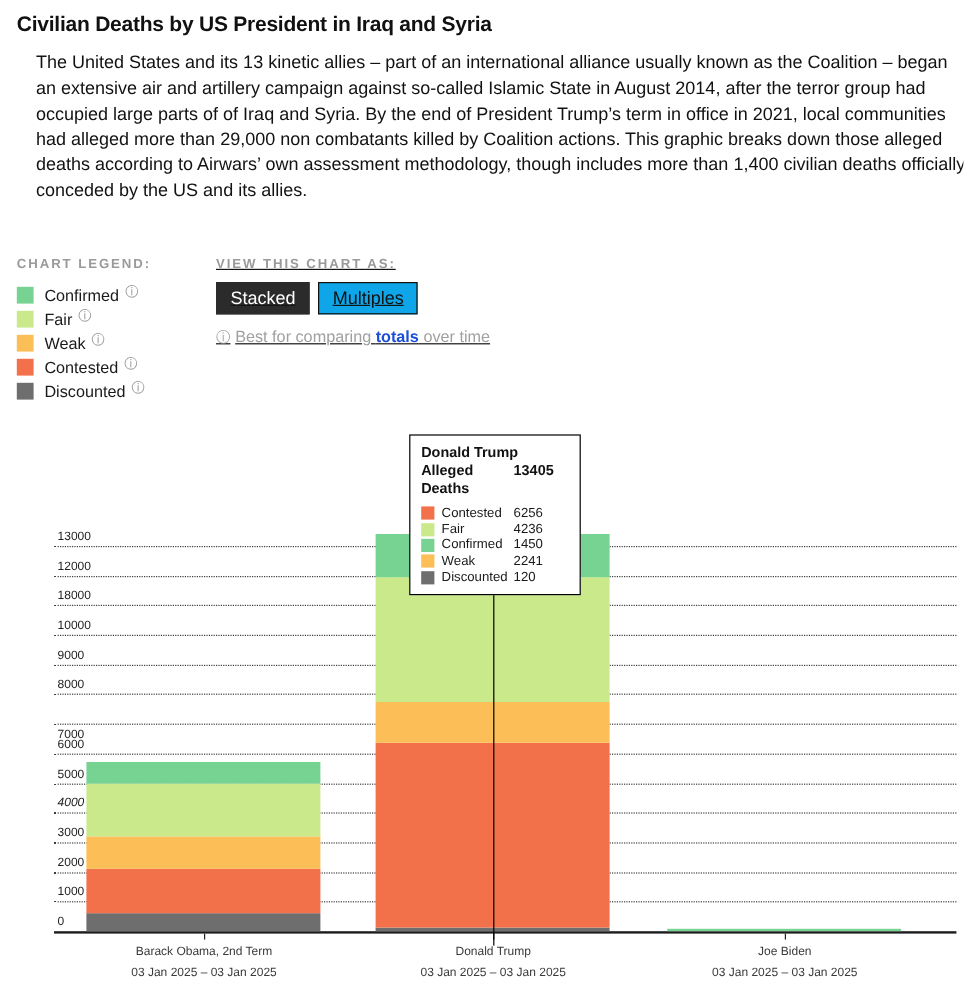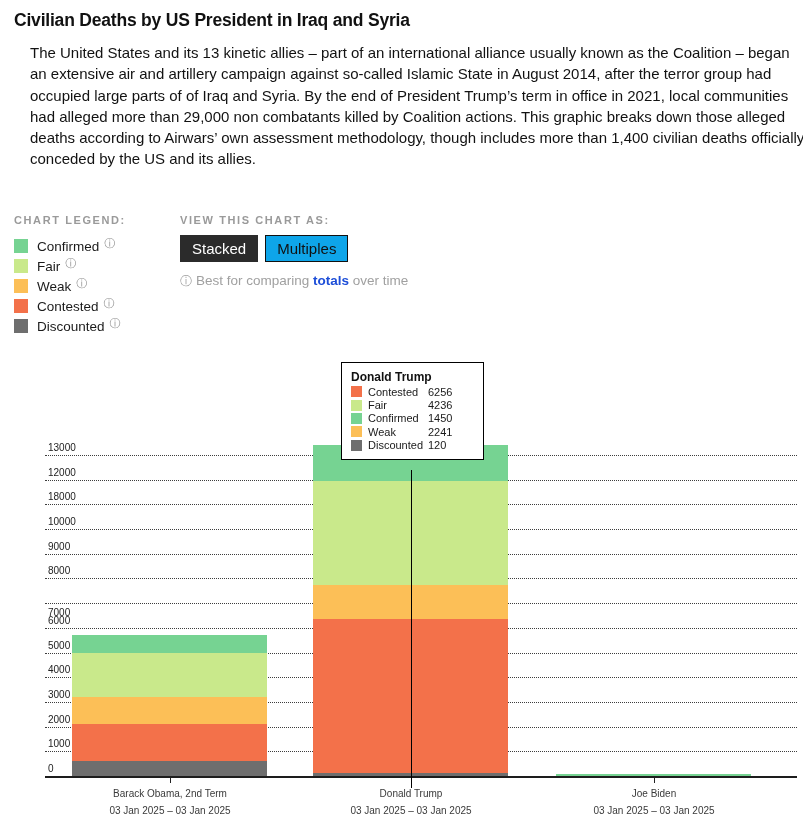--- a/index.html
+++ b/index.html
@@ -12,21 +12,21 @@
 
   
   .section-head{font-size:11px;font-weight:700;color:#9a9a9a;letter-spacing:1.6px;}
   .legend{position:absolute;left:14px;top:214px;}
   .legend-items{margin-top:10px;}
   .legend-row{display:flex;align-items:center;height:20px;}
   .swatch{width:14px;height:14px;margin-right:9px;flex:0 0 auto;}
   .legend-label{font-size:13.5px;color:#1a1a1a;}
   .info-dot{font-size:11px;color:#8f8f8f;margin-left:5px;position:relative;top:-3px;}
 
-  .viewas{position:absolute;left:180px;top:214px;}
+  .viewas{position:absolute;left:180px;top:214px;text-decoration:underline;}
   .btn-row{margin-top:9px;display:flex;align-items:center;}
   .btn{font-size:15px;line-height:1;padding:5px 11px;height:27px;box-sizing:border-box;display:inline-flex;align-items:center;cursor:pointer;}
   .btn-stacked{background:#2b2b2b;color:#fff;border:1px solid #2b2b2b;}
   .btn-multiples{background:#0ea5e9;color:#111;border:1.5px solid #111;margin-left:7px;}
   .viewas-note{margin-top:11px;font-size:13.5px;color:#a0a0a0;}
   .viewas-note .note-icon{font-size:12px;margin-right:4px;color:#a0a0a0;}
   .viewas-note b{color:#1d4ed8;}
 
   
   .chart{position:absolute;left:0;top:340px;width:803px;height:493px;}
@@ -93,20 +93,24 @@
     <div class="btn-row">
       <div class="btn btn-stacked">Stacked</div>
       <div class="btn btn-multiples">Multiples</div>
     </div>
     <div class="viewas-note"><span class="note-icon">ⓘ</span><span>Best for comparing </span><b>totals</b><span> over time</span></div>
   </div>
 
   <div class="chart" id="chart">
     <div class="tooltip">
       <div class="tt-title">Donald Trump</div>
+      <div class="tt-total">
+        <span class="lab">Alleged Deaths</span>
+        <span>13405</span>
+      </div>
       <div id="tt-rows">
           <div class="tt-row">
             <span class="sw" style="background: rgb(243, 113, 74);"></span>
             <span class="lab">Contested</span>
             <span>6256</span>
           </div>
           <div class="tt-row">
             <span class="sw" style="background: rgb(201, 233, 139);"></span>
             <span class="lab">Fair</span>
             <span>4236</span>
@@ -130,21 +134,21 @@
     </div>
   <div class="axis-line" style="top: 436px;"></div>
       <div class="ytick" style="top: 423px;">0</div>
       <div class="gridline" style="top: 411.308px;"></div>
       <div class="ytick" style="top: 398.308px;">1000</div>
       <div class="gridline" style="top: 386.615px;"></div>
       <div class="ytick" style="top: 373.615px;">2000</div>
       <div class="gridline" style="top: 361.923px;"></div>
       <div class="ytick" style="top: 348.923px;">3000</div>
       <div class="gridline" style="top: 337.231px;"></div>
-      <div class="ytick" style="top: 324.231px;">4000</div>
+      <div class="ytick" style="top: 324.231px; font-style: italic;">4000</div>
       <div class="gridline" style="top: 312.538px;"></div>
       <div class="ytick" style="top: 299.538px;">5000</div>
       <div class="gridline" style="top: 287.846px;"></div>
       <div class="ytick" style="top: 274.846px;">6000</div>
       <div class="gridline" style="top: 263.154px;"></div>
       <div class="ytick" style="top: 250.154px; margin-top: 17px;">7000</div>
       <div class="gridline" style="top: 238.462px;"></div>
       <div class="ytick" style="top: 225.462px;">8000</div>
       <div class="gridline" style="top: 213.769px;"></div>
       <div class="ytick" style="top: 200.769px;">9000</div>

